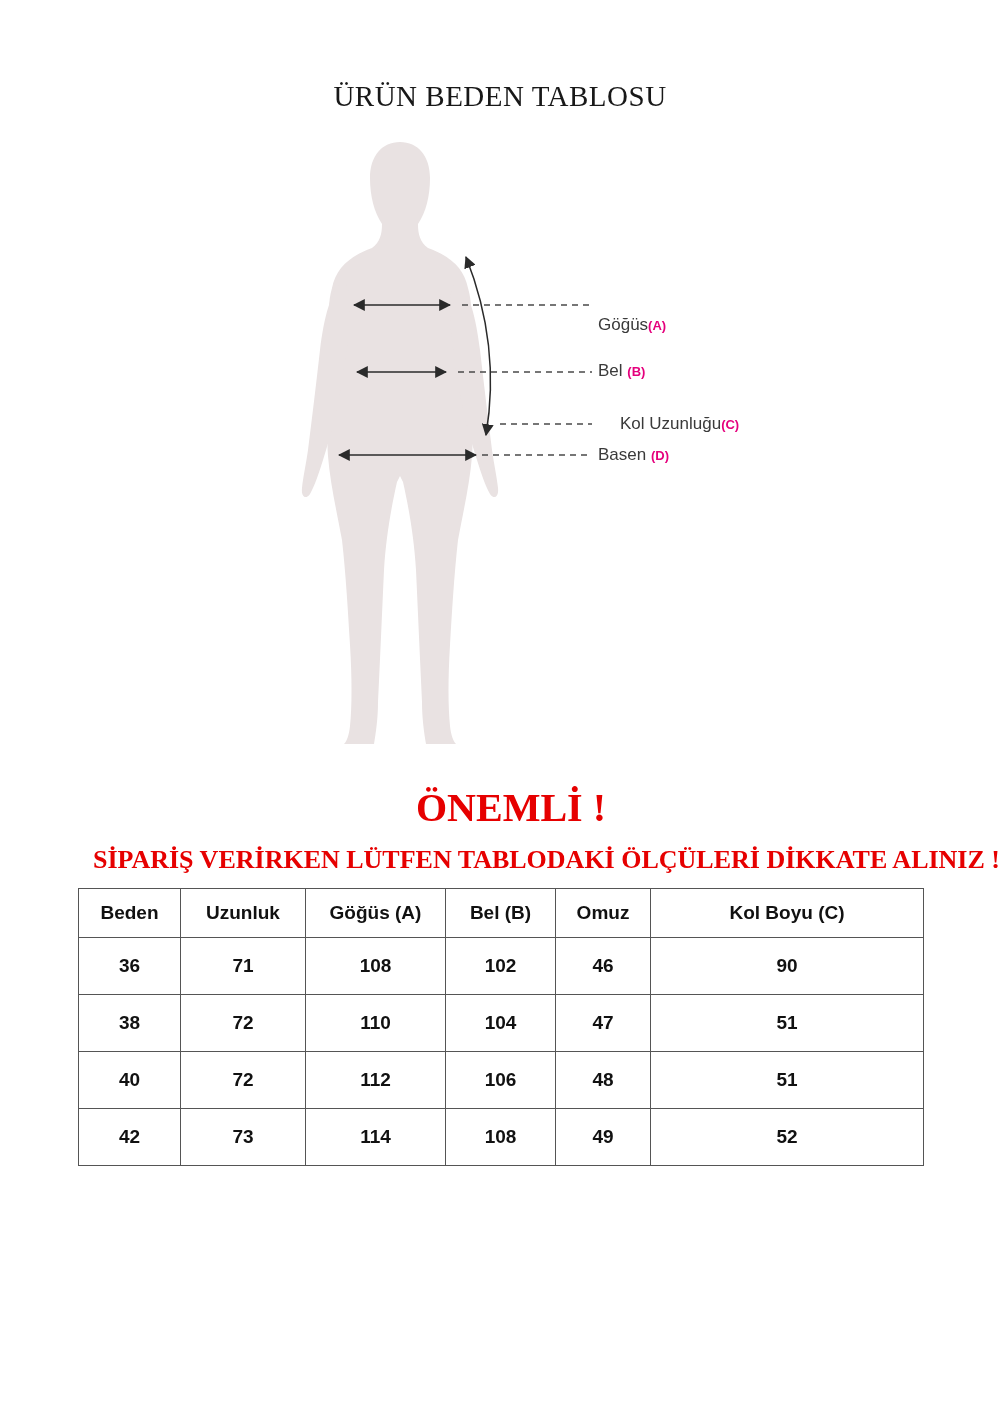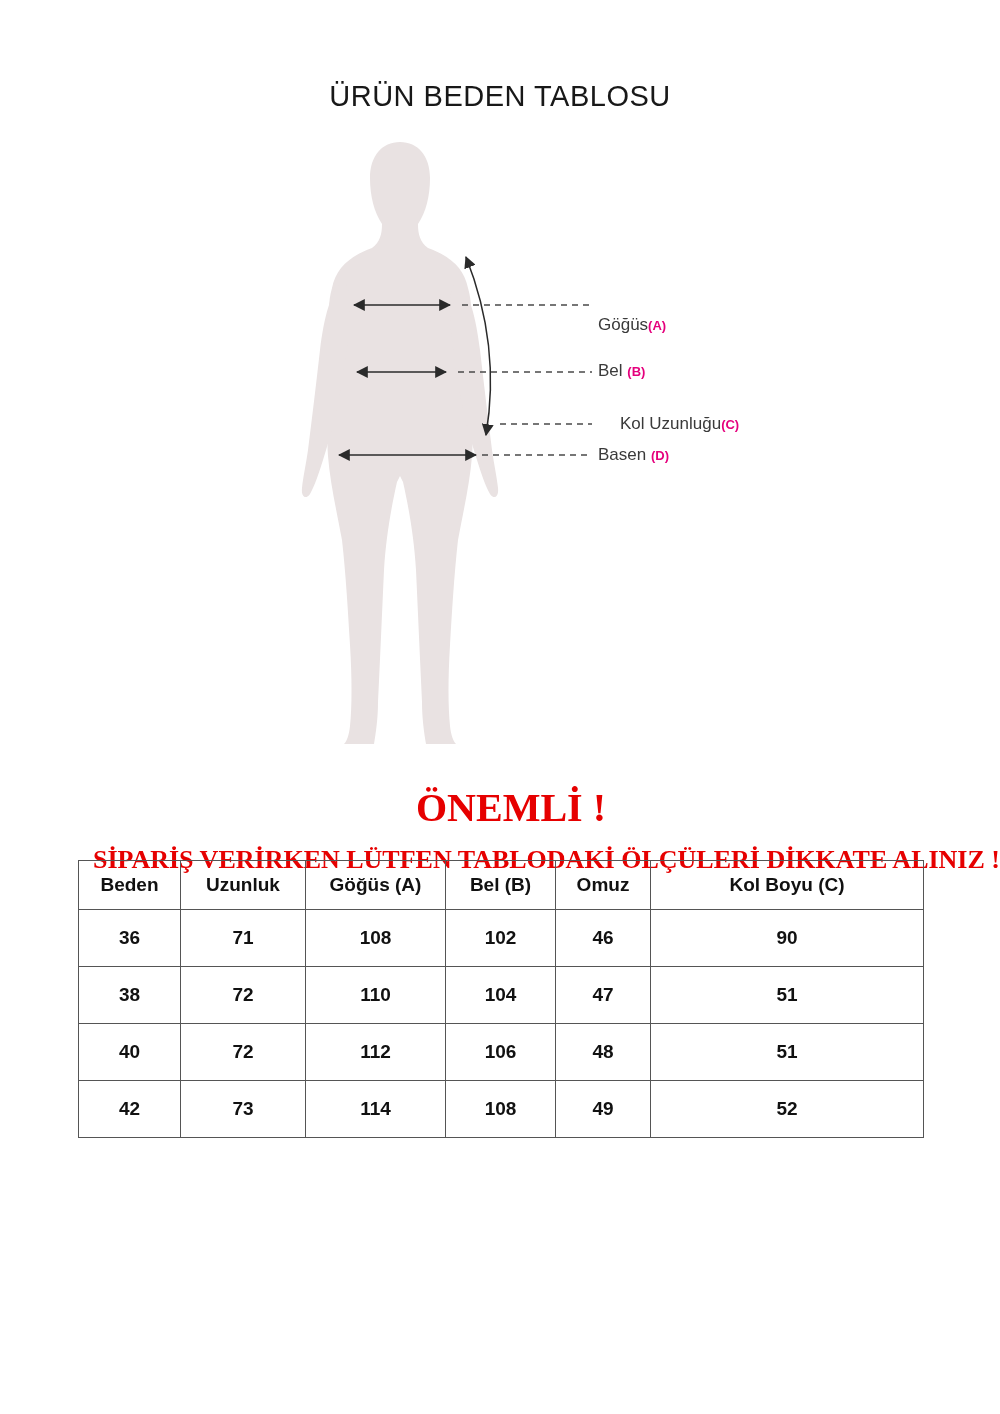--- a/index.html
+++ b/index.html
@@ -2,21 +2,21 @@
 <html style="--accent_red: #e60000; --magenta: #e5007d; --silhouette: #e9e2e2; --line: #2a2a2a; --text: #181818; --table_border: #555555;"><head>
 <meta charset="utf-8">
 <style>
   html, body { margin:0; padding:0; background:#ffffff; }
   .page {
     position:relative; width:1000px; height:1414px; background:#fff;
     font-family:"Liberation Sans", sans-serif; overflow:hidden;
   }
   .title {
     position:absolute; top:80px; left:0; width:100%; text-align:center;
-    font-family:Liberation Sans, sans-serif; font-size:29px; color:var(--text,#181818);
+    font-family:Liberation Serif, serif; font-size:29px; color:var(--text,#181818);
     letter-spacing:0.5px;
   }
   .figure-svg { position:absolute; left:280px; top:135px; }
   .silhouette path { fill: var(--silhouette,#e9e2e2); }
   .arrows { stroke: var(--line,#2a2a2a); stroke-width:1.5; fill:none; }
   .leaders { stroke:#4a4a4a; stroke-width:1.4; stroke-dasharray:6,5; fill:none; }
   .measure-label {
     position:absolute; left:598px; font-size:17px; color:#3a3a3a;
     white-space:nowrap; line-height:20px;
   }
@@ -25,21 +25,21 @@
     position:absolute; top:786px; left:0; width:100%; text-align:center;
     font-family:"Liberation Serif", serif; font-weight:bold; font-size:40px;
     color:var(--accent_red,#e60000); line-height:44px;padding-left:11px;
   }
   .warning {
     position:absolute; top:845px; left:0; width:100%; text-align:right;
     font-family:"Liberation Serif", serif; font-weight:bold; font-size:26px;
     color:var(--accent_red,#e60000);
   }
   .size-table {
-    position:absolute; left:78px; top:860px; width:845px;
+    position:absolute; left:78px; top:888px; width:845px;
     border-collapse:collapse; table-layout:fixed; font-size:19px; color:#111;
   }
   .size-table th, .size-table td {
     border:1px solid var(--table_border,#555); text-align:center; padding:0;
     vertical-align:middle; overflow:hidden;
   }
   .size-table th { height:48px; font-weight:bold; }
   .size-table td { height:56px; font-weight:bold; }
 </style>
 </head>

